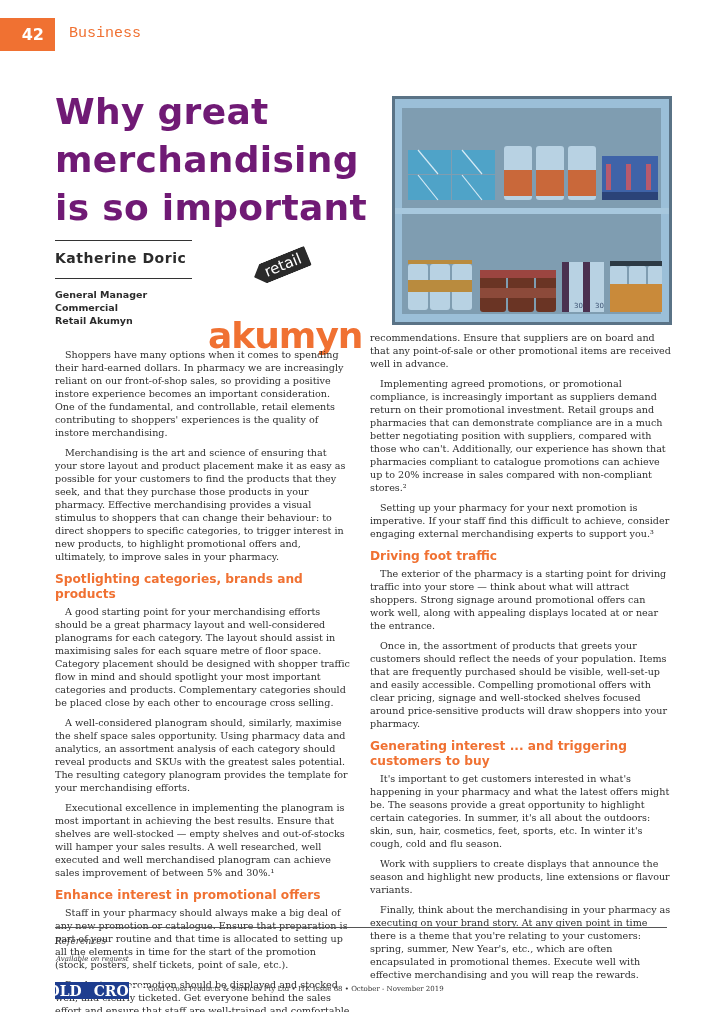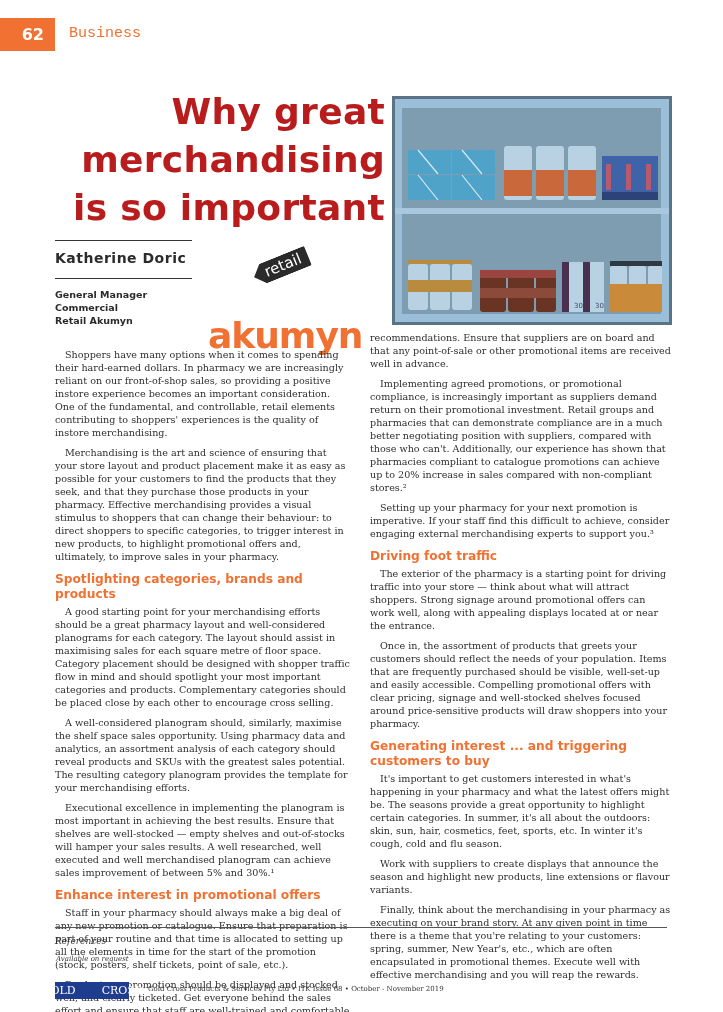--- a/index.html
+++ b/index.html
@@ -5,22 +5,22 @@
     * { box-sizing: border-box; margin: 0; padding: 0; }
     html, body { width: 723px; height: 1012px; background: #ffffff; overflow: hidden; }
     body { position: relative; font-family: "DejaVu Serif", serif; color: #2b2b2b; }
 
     .page-tab { position: absolute; left: 0; top: 18px; width: 55px; height: 33px; background: #f07132;
       color: #fff; font-family: "DejaVu Sans", sans-serif; font-weight: bold; font-size: 16px;
       display: flex; align-items: center; justify-content: flex-end; padding-right: 11px; }
     .section-label { position: absolute; left: 69px; top: 25px; color: #f07132;
       font-family: Liberation Mono, monospace; font-size: 15px; }
 
-    .title { position: absolute; left: 55px; top: 88px; width: 330px; color: #b91c1c;
-      font-family: "DejaVu Sans", sans-serif; font-weight: bold; font-size: 36px; line-height: 48px; letter-spacing: 0.3px; text-align: right; }
+    .title { position: absolute; left: 55px; top: 88px; width: 330px; color: #701a75;
+      font-family: "DejaVu Sans", sans-serif; font-weight: bold; font-size: 36px; line-height: 48px; letter-spacing: 0.3px; }
 
     .rule-short { position: absolute; left: 55px; width: 137px; height: 1px; background: #333; }
     .author { position: absolute; left: 55px; top: 250px; font-family: "DejaVu Sans", sans-serif; font-weight: bold;
       font-size: 14px; color: #2b2b2b; letter-spacing: 0.5px; }
     .author-role { position: absolute; left: 55px; top: 288px; font-family: "DejaVu Sans", sans-serif; font-weight: bold;
       font-size: 9.5px; line-height: 13px; color: #2b2b2b; }
 
     .logo { position: absolute; left: 208px; top: 262px; width: 145px; height: 72px; }
     .logo-text { position: absolute; left: 0; top: 22px; font-family: "DejaVu Sans", sans-serif; font-weight: bold;
       font-size: 36px; color: #f07132; letter-spacing: -1px; margin-top: 31px; }
@@ -34,29 +34,29 @@
     .col p { text-indent: 10px; margin-bottom: 7px; }
     .col h2 { font-family: "DejaVu Sans", sans-serif; font-weight: bold; color: #f07132; font-size: 12.2px;
       line-height: 15px; margin: 9px 0 3px 0; }
     .col-left { left: 55px; top: 348px; width: 295px; }
     .col-right { left: 370px; top: 331px; width: 302px; }
 
     .bottom-rule { position: absolute; left: 55px; top: 927px; width: 612px; height: 1px; background: #555; }
     .refs-title { position: absolute; left: 55px; top: 936px; font-style: italic; font-size: 9px; color: #333; }
     .refs-body { position: absolute; left: 56px; top: 955px; font-style: italic; font-size: 7px; color: #333; }
     .gc-logo { position: absolute; left: 55px; top: 982px; width: 74px; height: 17px; background: #1e3d8f; color: #fff;
-      font-family: "DejaVu Serif", serif; font-size: 11px; display: flex; align-items: center; justify-content: center; gap: 13px; }
+      font-family: "DejaVu Serif", serif; font-size: 14px; display: flex; align-items: center; justify-content: center; gap: 6px; font-weight: bold; }
     .gc-cross { display: inline-block; width: 9px; height: 9px; background: #e8b830; border-radius: 1px; }
     .footer-text { position: absolute; left: 148px; top: 985px; font-size: 7px; color: #333; }
   </style>
 </head>
 <body>
 
 <div class="page-tab">
-  <span>62</span>
+  <span>42</span>
 </div>
 <div class="section-label">Business</div>
 
 <h1 class="title">Why great merchandising is so important</h1>
 
 <div class="rule-short" style="top:240px"></div>
 <div class="author">Katherine Doric</div>
 <div class="rule-short" style="top:278px"></div>
 <div class="author-role">
   <div>General Manager</div>

